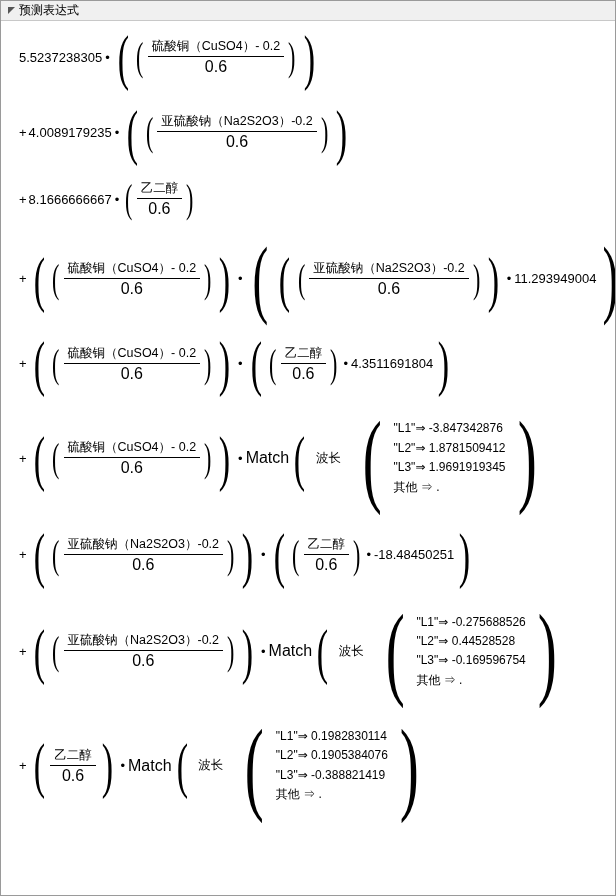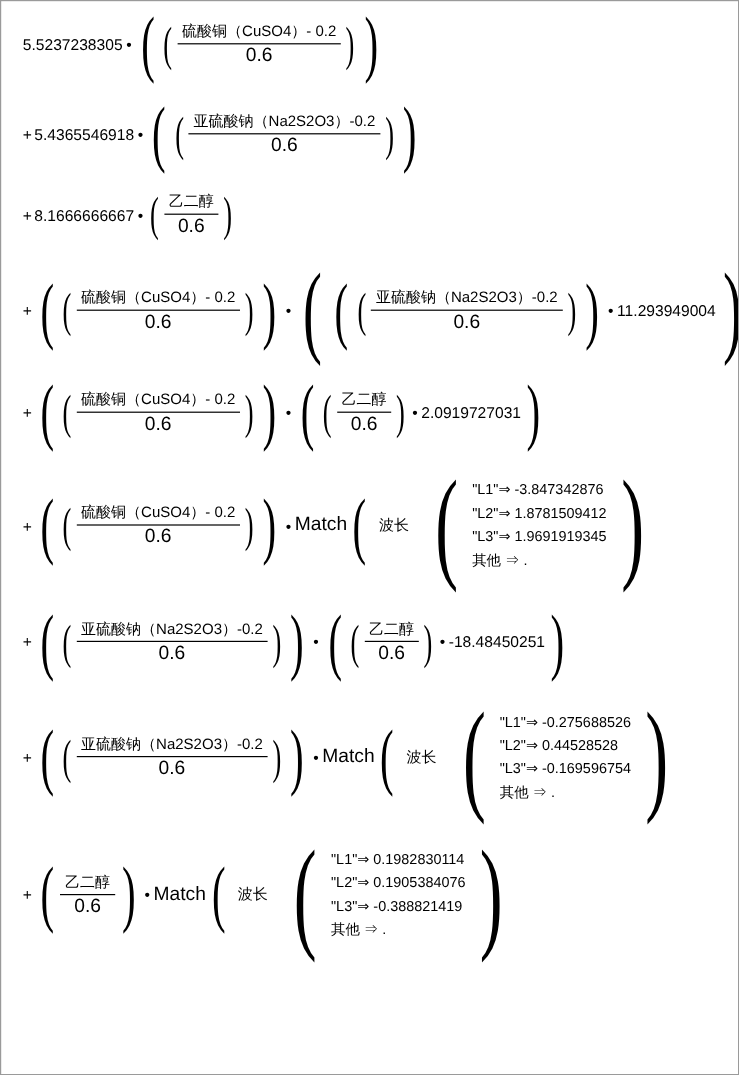--- a/index.html
+++ b/index.html
@@ -123,20 +123,28 @@
     font-size: 12px;
     line-height: 1.62;
   }
   .match-rows .row { white-space: nowrap; }
 </style>
 </head>
 <body>
 
 <div class="panel">
 
+  <div class="panel-header">
+    <span class="disclosure">
+      <svg width="9" height="9" viewBox="0 0 9 9">
+          <polygon points="1,1 8,1 1,8" fill="#555"></polygon>
+        </svg>
+    </span>
+    <span class="panel-title">预测表达式</span>
+  </div>
 
   <div class="expr-area">
 
     <div class="term" style="margin-bottom:22px;">
       <span class="coef">5.5237238305</span>
       <span class="dot">•</span>
       <span class="paren h3">(</span>
       <span class="group">
         <span class="paren h2">(</span>
         <span class="frac">
@@ -144,21 +152,21 @@
           <span class="bar"></span>
           <span class="den">0.6</span>
         </span>
         <span class="paren h2">)</span>
       </span>
       <span class="paren h3">)</span>
     </div>
 
     <div class="term" style="margin-bottom:22px;">
       <span class="op">+</span>
-      <span class="coef">5.4365546918</span>
+      <span class="coef">4.0089179235</span>
       <span class="dot">•</span>
       <span class="paren h3">(</span>
       <span class="group">
         <span class="paren h2">(</span>
         <span class="frac">
           <span class="num nowrap">亚硫酸钠（Na2S2O3）-0.2</span>
           <span class="bar"></span>
           <span class="den">0.6</span>
         </span>
         <span class="paren h2">)</span>
@@ -228,21 +236,21 @@
       <span class="group">
         <span class="paren h2">(</span>
         <span class="frac">
           <span class="num nowrap">乙二醇</span>
           <span class="bar"></span>
           <span class="den">0.6</span>
         </span>
         <span class="paren h2">)</span>
       </span>
       <span class="dot">•</span>
-      <span class="coef">2.0919727031</span>
+      <span class="coef">4.3511691804</span>
       <span class="paren h3">)</span>
     </div>
 
     <div class="term" style="margin-bottom:26px;">
       <span class="op">+</span>
       <span class="paren h3">(</span>
       <span class="group">
         <span class="paren h2">(</span>
         <span class="frac">
           <span class="num nowrap">硫酸铜（CuSO4）- 0.2</span>

